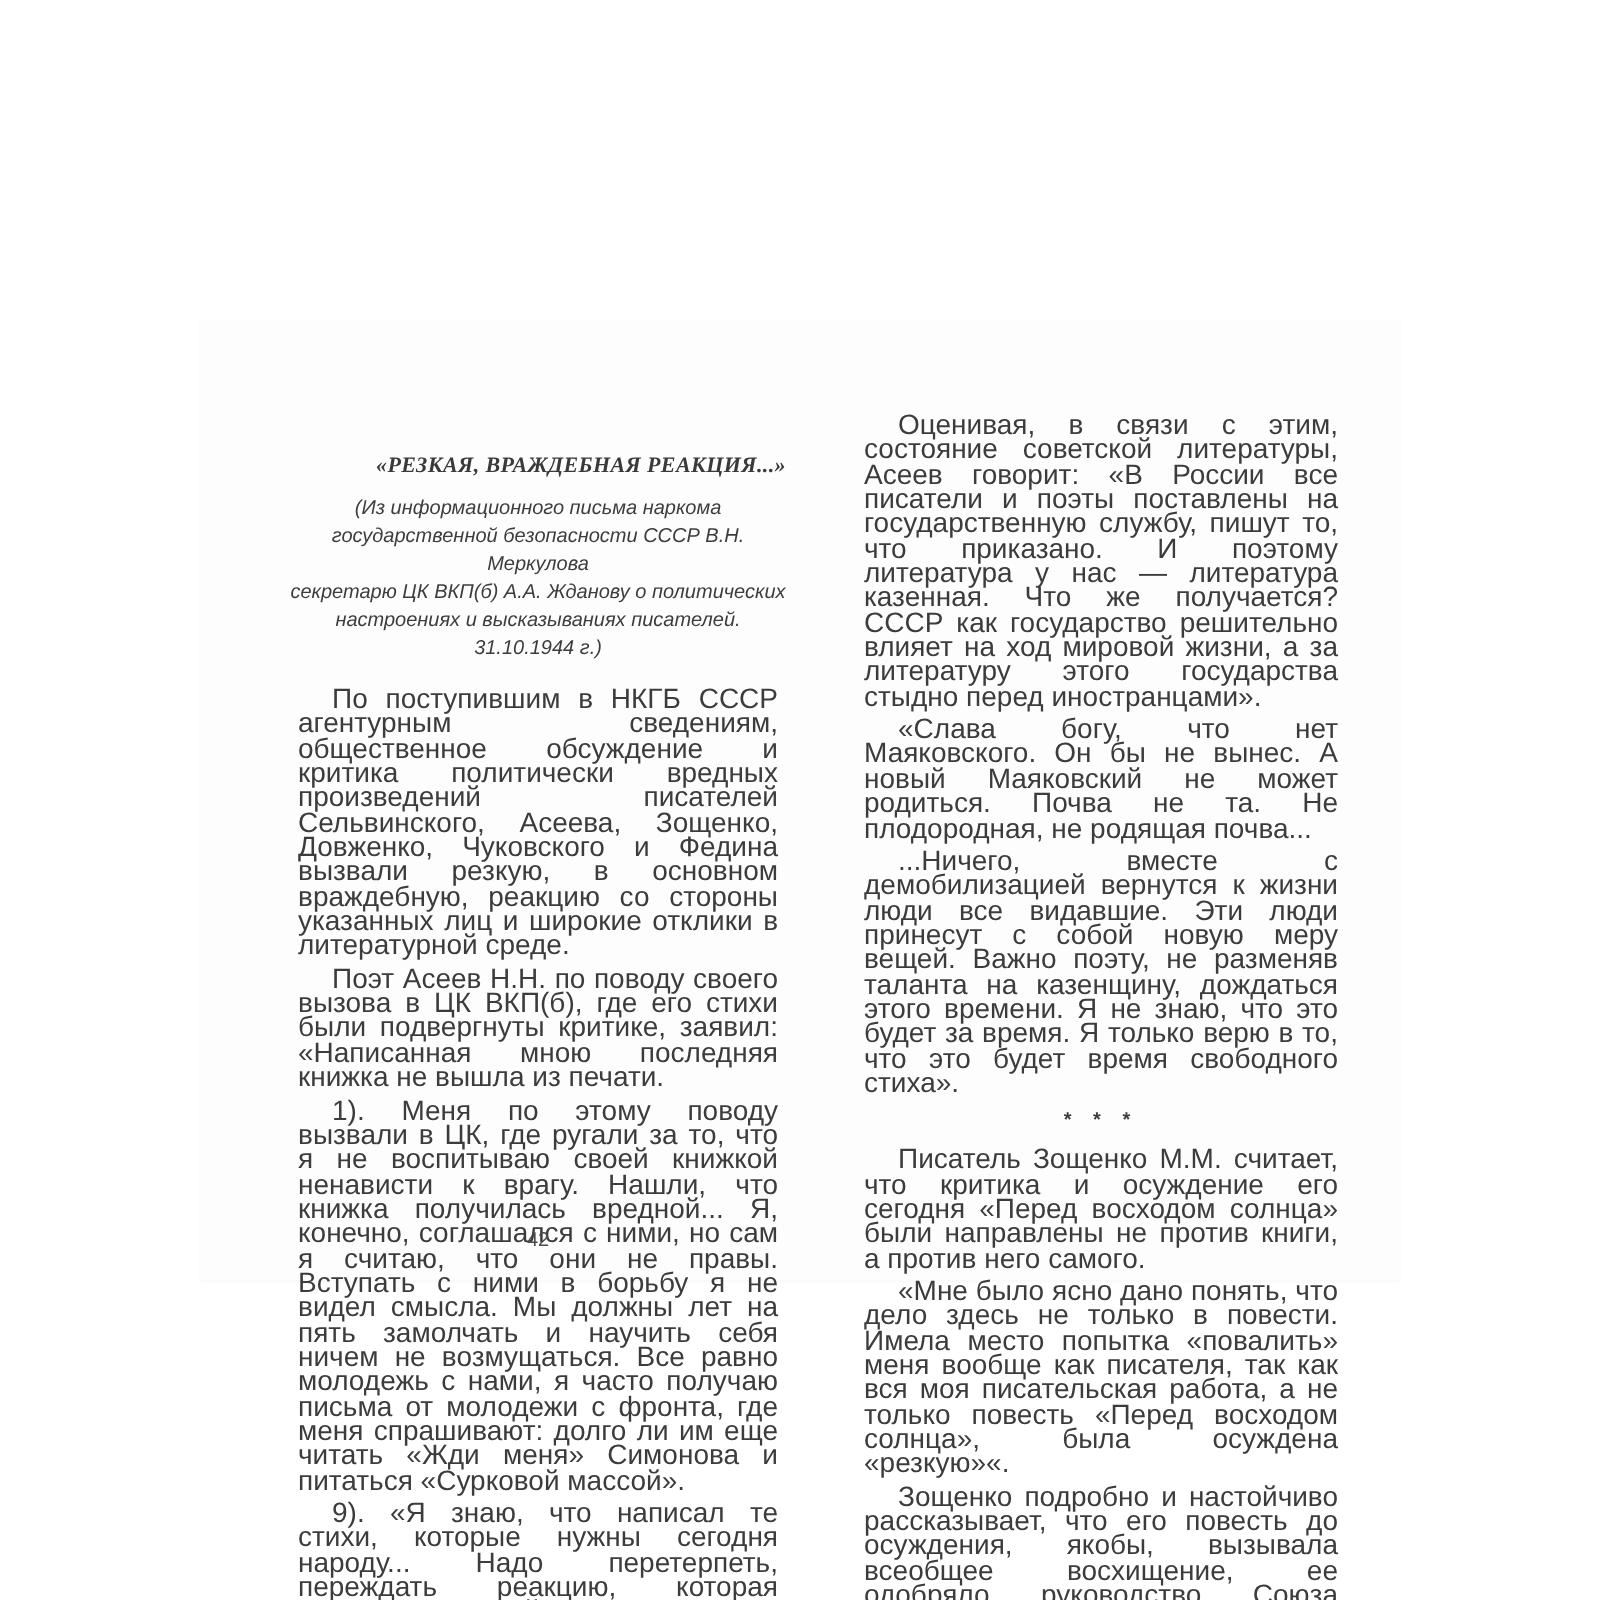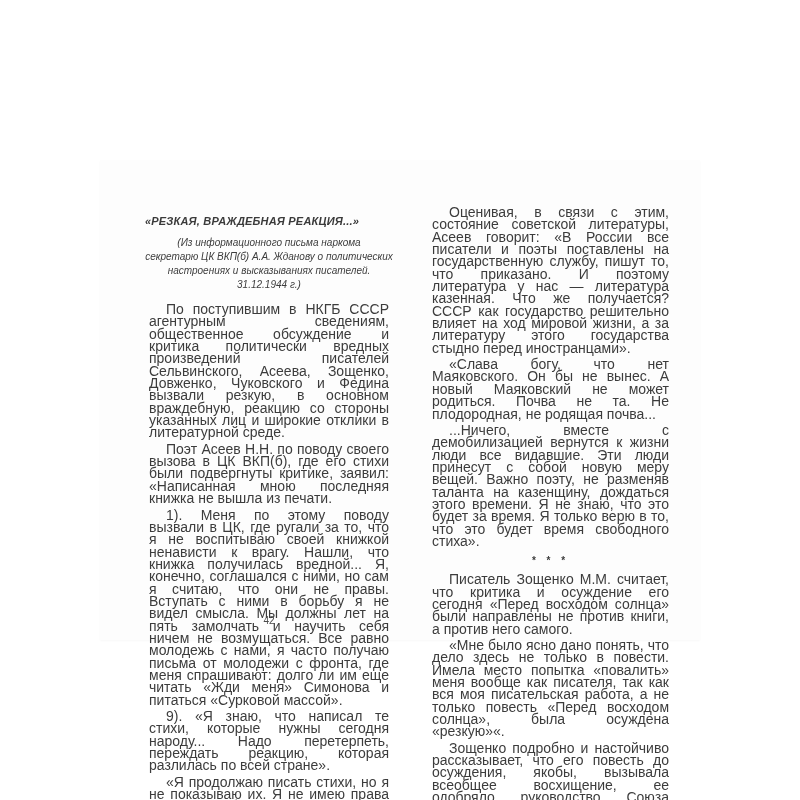--- a/index.html
+++ b/index.html
@@ -31,27 +31,28 @@
   .page {
     position: relative;
     width: 300px;
     box-sizing: border-box;
     color: #3c3c3c;
   }
   .page-left  { padding: 55px 7px 0 45px; }
   .page-right { padding: 42px 27px 0 28px; }
 
   .heading {
-    margin: 0 0 9px 0;
+    margin: 12px 0 9px 0;
     font-size: 11px;
     font-weight: bold;
     font-style: italic;
-    text-align: left;
+    text-align: right;
     letter-spacing: 0.2px;
     color: #3a3a3a;
+    font-family: Liberation Serif, serif;
   }
   .byline {
     font-size: 10px;
     font-style: italic;
     text-align: center;
     line-height: 14px;
     margin-bottom: 11px;
     color: #3d3d3d;
   }
   .body p {
@@ -85,22 +86,23 @@
 <body>
 
 <div class="stage">
   <div class="spread">
 
     <section class="page page-left">
       <h1 class="heading">«РЕЗКАЯ, ВРАЖДЕБНАЯ РЕАКЦИЯ...»</h1>
 
       <div class="byline">
         <div>(Из информационного письма наркома</div>
+        <div>государственной безопасности СССР В.Н. Меркулова</div>
         <div>секретарю ЦК ВКП(б) А.А. Жданову о политических</div>
-        <div>настроениях и высказываниях писателей. 31.12.1944 г.)</div>
+        <div>настроениях и высказываниях писателей. 31.10.1944 г.)</div>
       </div>
 
       <div class="body">
         <p>По поступившим в НКГБ СССР агентурным сведениям, общественное обсуждение и критика политически вредных произведений писателей Сельвинского, Асеева, Зощенко, Довженко, Чуковского и Федина вызвали резкую, в основном враждебную, реакцию со стороны указанных лиц и широкие отклики в литературной среде.</p>
         <p>Поэт Асеев Н.Н. по поводу своего вызова в ЦК ВКП(б), где его стихи были подвергнуты критике, заявил: «Написанная мною последняя книжка не вышла из печати.</p>
         <p>1). Меня по этому поводу вызвали в ЦК, где ругали за то, что я не воспитываю своей книжкой ненависти к врагу. Нашли, что книжка получилась вредной... Я, конечно, соглашался с ними, но сам я считаю, что они не правы. Вступать с ними в борьбу я не видел смысла. Мы должны лет на пять замолчать и научить себя ничем не возмущаться. Все равно молодежь с нами, я часто получаю письма от молодежи с фронта, где меня спрашивают: долго ли им еще читать «Жди меня» Симонова и питаться «Сурковой массой».</p>
         <p>9). «Я знаю, что написал те стихи, которые нужны сегодня народу... Надо перетерпеть, переждать реакцию, которая разлилась по всей стране».</p>
         <p>«Я продолжаю писать стихи, но я не показываю их. Я не имею права изменять себе, и поэтому эти стихи негодны».</p>
       </div>
 

